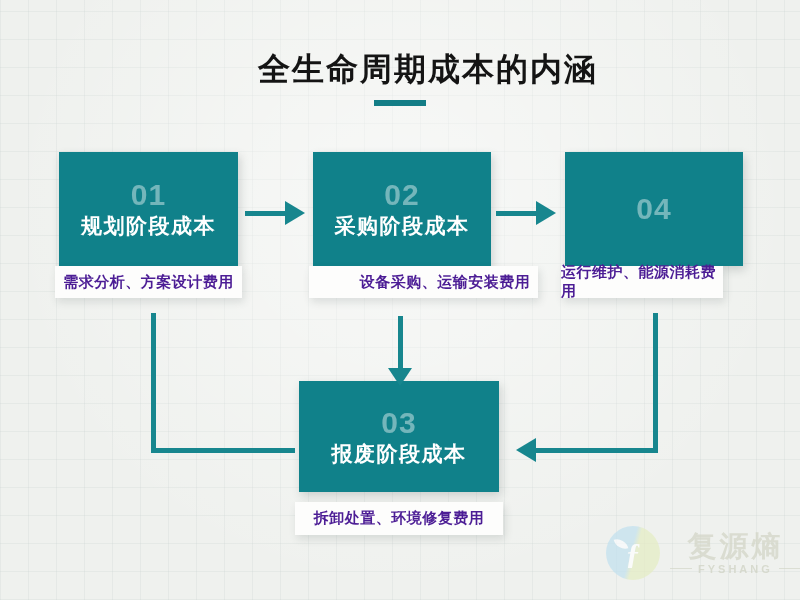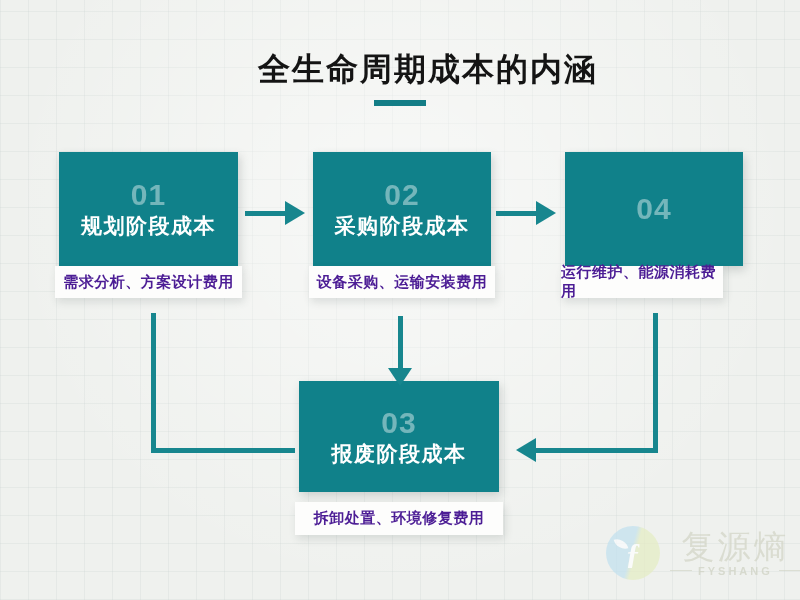--- a/index.html
+++ b/index.html
@@ -33,21 +33,21 @@
   .node-caption{
     position:absolute;background:#fdfdfc;color:#4c1d95;
     font-size:15px;font-weight:700;letter-spacing:.5px;
     display:flex;align-items:center;justify-content:center;
     box-shadow:2px 4px 8px rgba(55,70,70,.14);
   }
   
   .box-01{left:59px;top:152px;width:179px;height:114px;}
   .cap-01{left:55px;top:266px;width:187px;height:32px;}
   .box-02{left:313px;top:152px;width:178px;height:114px;}
-  .cap-02{left:309px;top:266px;width:186px;height:32px;}
+  .cap-02{left:309px;top:266px;width:186px;height:32px;padding-left:43px;}
   .box-04{left:565px;top:152px;width:178px;height:114px;}
   .cap-04{left:561px;top:266px;width:162px;height:32px;}
   .box-03{left:299px;top:381px;width:200px;height:111px;}
   .cap-03{left:295px;top:502px;width:208px;height:33px;}
   
   .h-arrow{position:absolute;width:60px;height:24px;}
   .h-arrow .shaft{position:absolute;left:0;top:10px;width:42px;height:5px;background:#17868e;}
   .h-arrow .head{position:absolute;right:0;top:0;width:0;height:0;
     border-top:12px solid transparent;border-bottom:12px solid transparent;border-left:20px solid #17868e;}
   .arrow-1{left:245px;top:201px;}
@@ -72,21 +72,21 @@
   .logo-f{
     position:absolute;left:0;top:0;width:54px;height:54px;
     display:flex;align-items:center;justify-content:center;
     color:#ffffff;font-size:30px;font-weight:700;font-style:italic;font-family:"Liberation Serif","DejaVu Serif",serif;
   }
   .logo-leaf{
     position:absolute;left:9px;top:12px;width:12px;height:12px;background:#ffffff;
     border-radius:0 100% 0 100%;transform:rotate(-15deg);opacity:.9;
   }
   .logo-text{display:flex;flex-direction:column;align-items:center;gap:2px;}
-  .logo-brand{font-size:33px;font-weight:400;color:#d2d5c6;letter-spacing:3px;line-height:1;}
+  .logo-brand{font-size:29px;font-weight:700;color:#d2d5c6;letter-spacing:3px;line-height:1;}
   .logo-latin{
     display:flex;align-items:center;gap:6px;
     font-size:11px;font-weight:700;color:#cfd2c3;letter-spacing:3px;
   }
   .logo-latin::before,.logo-latin::after{content:"";width:22px;height:1px;background:#d4d7c9;}
 </style>
 </head>
 <body>
 
 <div class="stage">

